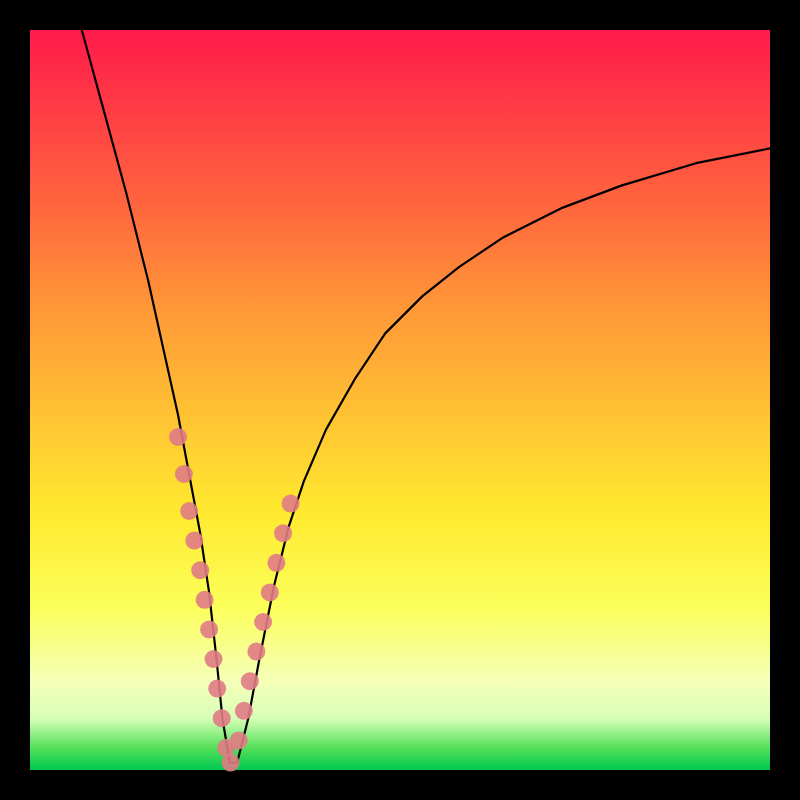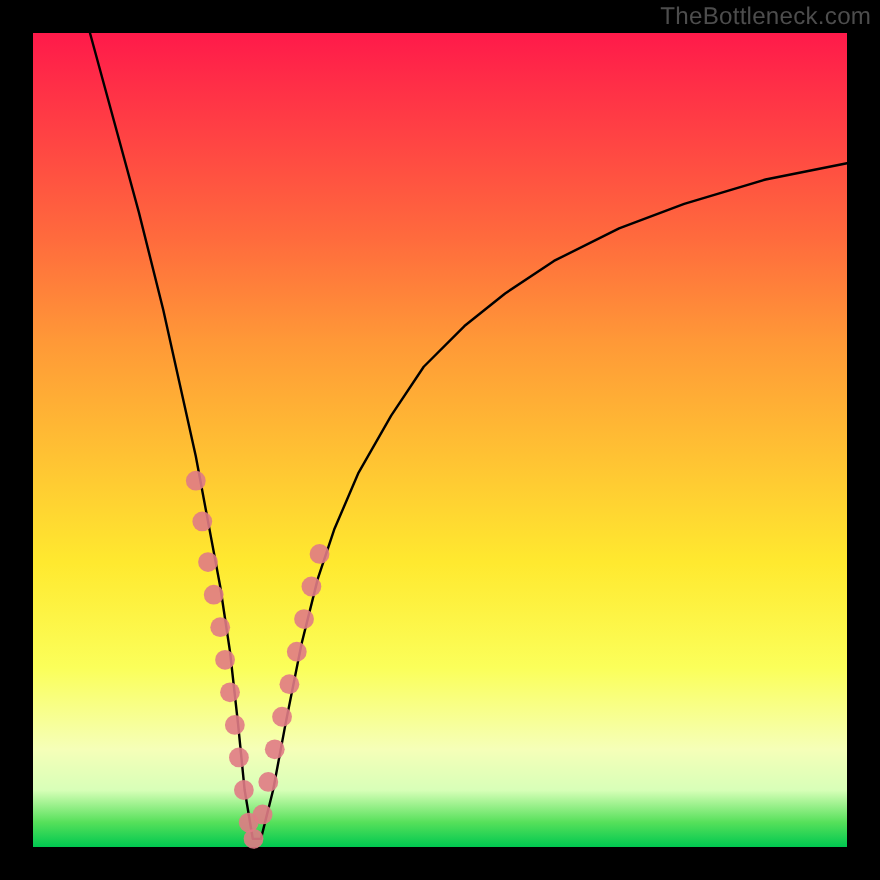--- a/index.html
+++ b/index.html
@@ -68,21 +68,20 @@
   .dot {
     fill: #e07b85;
     fill-opacity: 0.9;
     stroke: none;
   }
 </style>
 </head>
 <body>
 
 <div class="frame">
-  <div class="watermark">TheBottleneck.com</div>
   <div class="plot-area">
     <svg class="curves" viewBox="0 0 740 740">
       <path id="main-curve" class="curve-line" d="M51.8 0.0 L74.0 81.4 L96.2 162.8 L118.4 251.6 L133.2 318.2 L148.0 384.8 L159.1 444.0 L170.2 503.2 L179.1 562.4 L186.5 629.0 L192.4 688.2 L199.8 732.6 L207.2 732.6 L218.3 688.2 L229.4 629.0 L244.2 555.0 L259.0 495.8 L273.8 451.4 L296.0 399.6 L325.6 347.8 L355.2 303.4 L392.2 266.4 L429.2 236.8 L473.6 207.2 L532.8 177.6 L592.0 155.4 L666.0 133.2 L740.0 118.4"></path>
       <g id="dot-layer">
           <circle cx="148.0" cy="407.0" r="9" class="dot"></circle>
           <circle cx="153.9" cy="444.0" r="9" class="dot"></circle>
           <circle cx="159.1" cy="481.0" r="9" class="dot"></circle>
           <circle cx="164.3" cy="510.6" r="9" class="dot"></circle>
           <circle cx="170.2" cy="540.2" r="9" class="dot"></circle>
           <circle cx="174.6" cy="569.8" r="9" class="dot"></circle>

